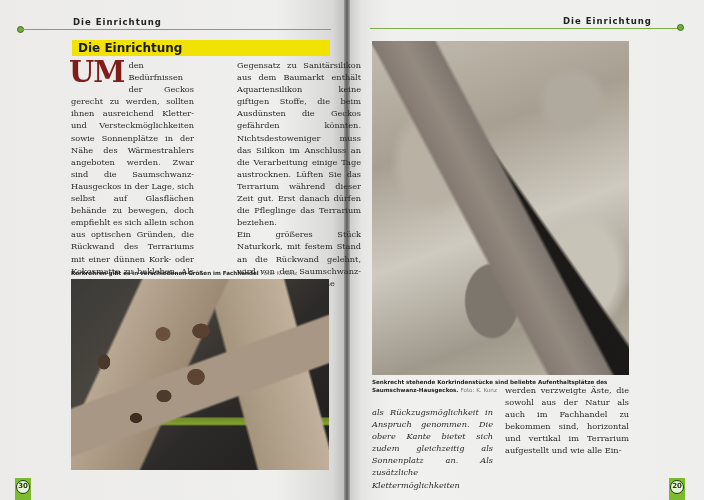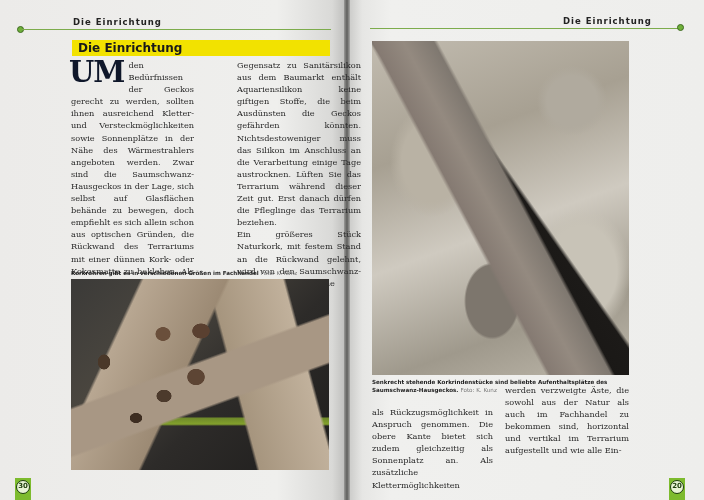--- a/index.html
+++ b/index.html
@@ -9,21 +9,21 @@
   .page-right { left:348px; width:356px; background:linear-gradient(to right,#c9c9c7 0%,#e6e6e4 4%,#f0f0ee 12%,#eeeeec 100%); }
   .gutter { position:absolute; left:344px; top:0; width:6px; height:500px; background:linear-gradient(to right,#9a9a98,#5e5e5c,#a8a8a6); }
 
   .running-head { position:absolute; font-family:"DejaVu Sans", sans-serif; font-weight:bold; font-size:8.5px; letter-spacing:1px; color:#222; }
   .rule { position:absolute; height:1px; background:#7dac4c; }
   .dot { position:absolute; width:7px; height:7px; border-radius:50%; background:#6fb03a; border:1.5px solid #3f6b22; box-sizing:border-box; }
 
   .section-title { position:absolute; left:72px; top:40px; width:258px; height:16px; background:#f2e200; font-family:"DejaVu Sans", sans-serif; font-weight:bold; font-size:12px; line-height:16px; padding-left:6px; box-sizing:border-box; color:#1a1a1a; }
 
   .col { position:absolute; font-size:8.2px; line-height:12.1px; color:#2a2a2a; text-align:justify; }
-  .dropcap { float:left; font-family:"DejaVu Serif", serif; font-weight:bold; color:#0f172a; font-size:29px; line-height:24px; margin:1px 4px 0 -2px; letter-spacing:-1px; }
+  .dropcap { float:left; font-family:"DejaVu Serif", serif; font-weight:bold; color:#7f1d1d; font-size:29px; line-height:24px; margin:1px 4px 0 -2px; letter-spacing:-1px; }
   .para { margin:0; }
 
   .caption { position:absolute; font-family:"DejaVu Sans", sans-serif; font-size:5.6px; line-height:7.5px; color:#1f1f1f; font-weight:bold; }
   .caption .credit { font-weight:normal; color:#777; }
 
   .photo { position:absolute; overflow:hidden; }
   .photo-cork { left:71px; top:279px; width:258px; height:191px;
     background:
       radial-gradient(ellipse 14px 12px at 130px 52px, #5a4030 60%, transparent 65%),
       radial-gradient(ellipse 12px 11px at 92px 55px, #6a4f3b 60%, transparent 65%),
@@ -93,18 +93,18 @@
 
 <div class="photo photo-gecko">
   <span class="photo-label">Saumschwanz-Hausgecko auf Korkrinde</span>
 </div>
 
 <div class="caption" style="left:372px;top:379px;width:258px;">
   <span>Senkrecht stehende Korkrindenstücke sind beliebte Aufenthaltsplätze des Saumschwanz-Hausgeckos.</span>
   <span class="credit">Foto: K. Kunz</span>
 </div>
 
-<div class="col" style="left:372px;top:406px;width:121px;">als Rückzugsmöglichkeit in Anspruch genommen. Die obere Kante bietet sich zudem gleichzeitig als Sonnenplatz an. Als zusätzliche Klettermöglichkeiten</div>
+<div class="col" style="left:372px;top:406px;width:121px;font-style:italic;">als Rückzugsmöglichkeit in Anspruch genommen. Die obere Kante bietet sich zudem gleichzeitig als Sonnenplatz an. Als zusätzliche Klettermöglichkeiten</div>
 <div class="col" style="left:505px;top:384px;width:124px;">werden verzweigte Äste, die sowohl aus der Natur als auch im Fachhandel zu bekommen sind, horizontal und vertikal im Terrarium aufgestellt und wie alle Ein-</div>
 
 <div class="page-num" style="left:669px;top:478px;">
   <div class="ring">20</div>
 </div>
 
 </body></html>

